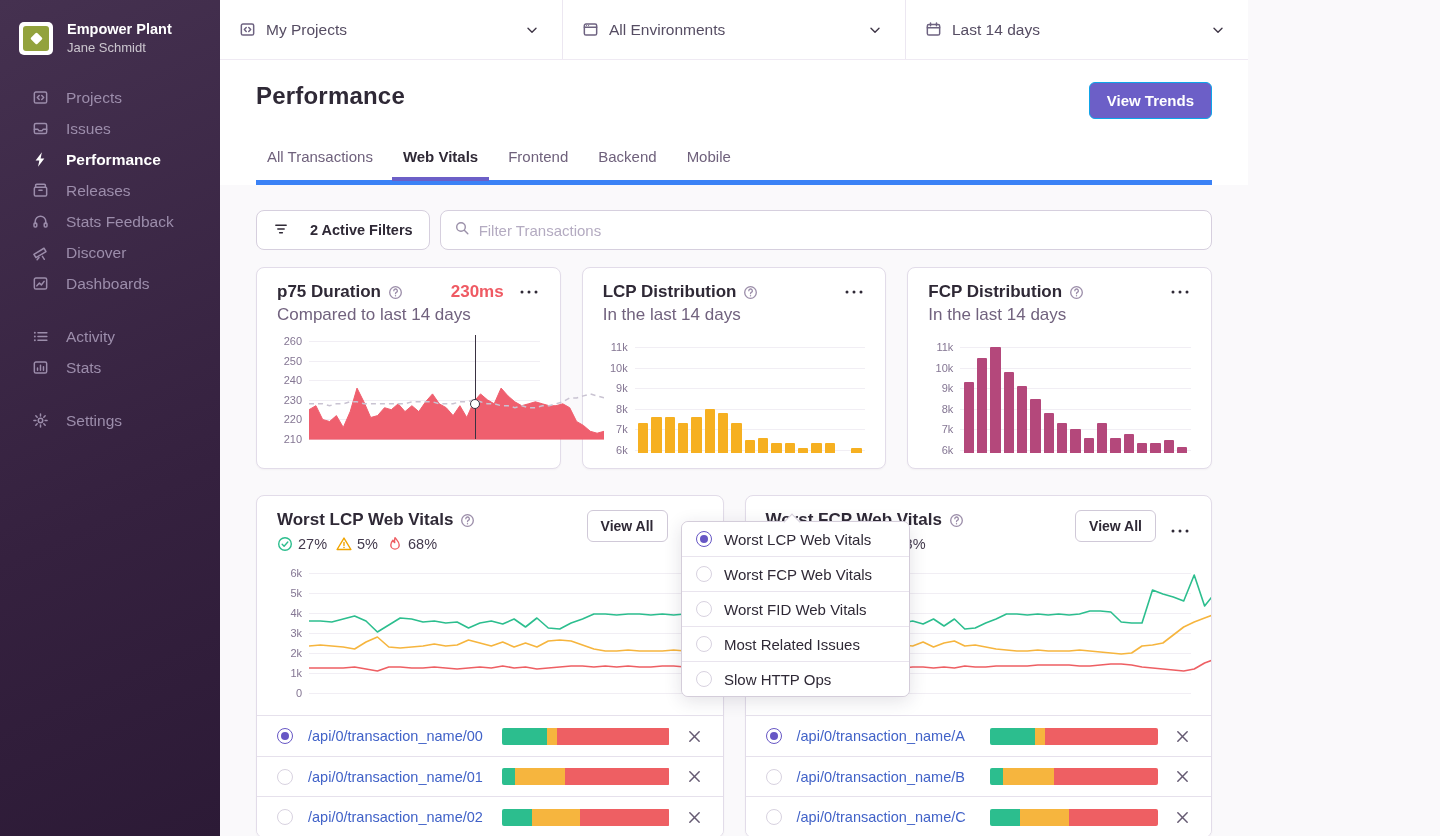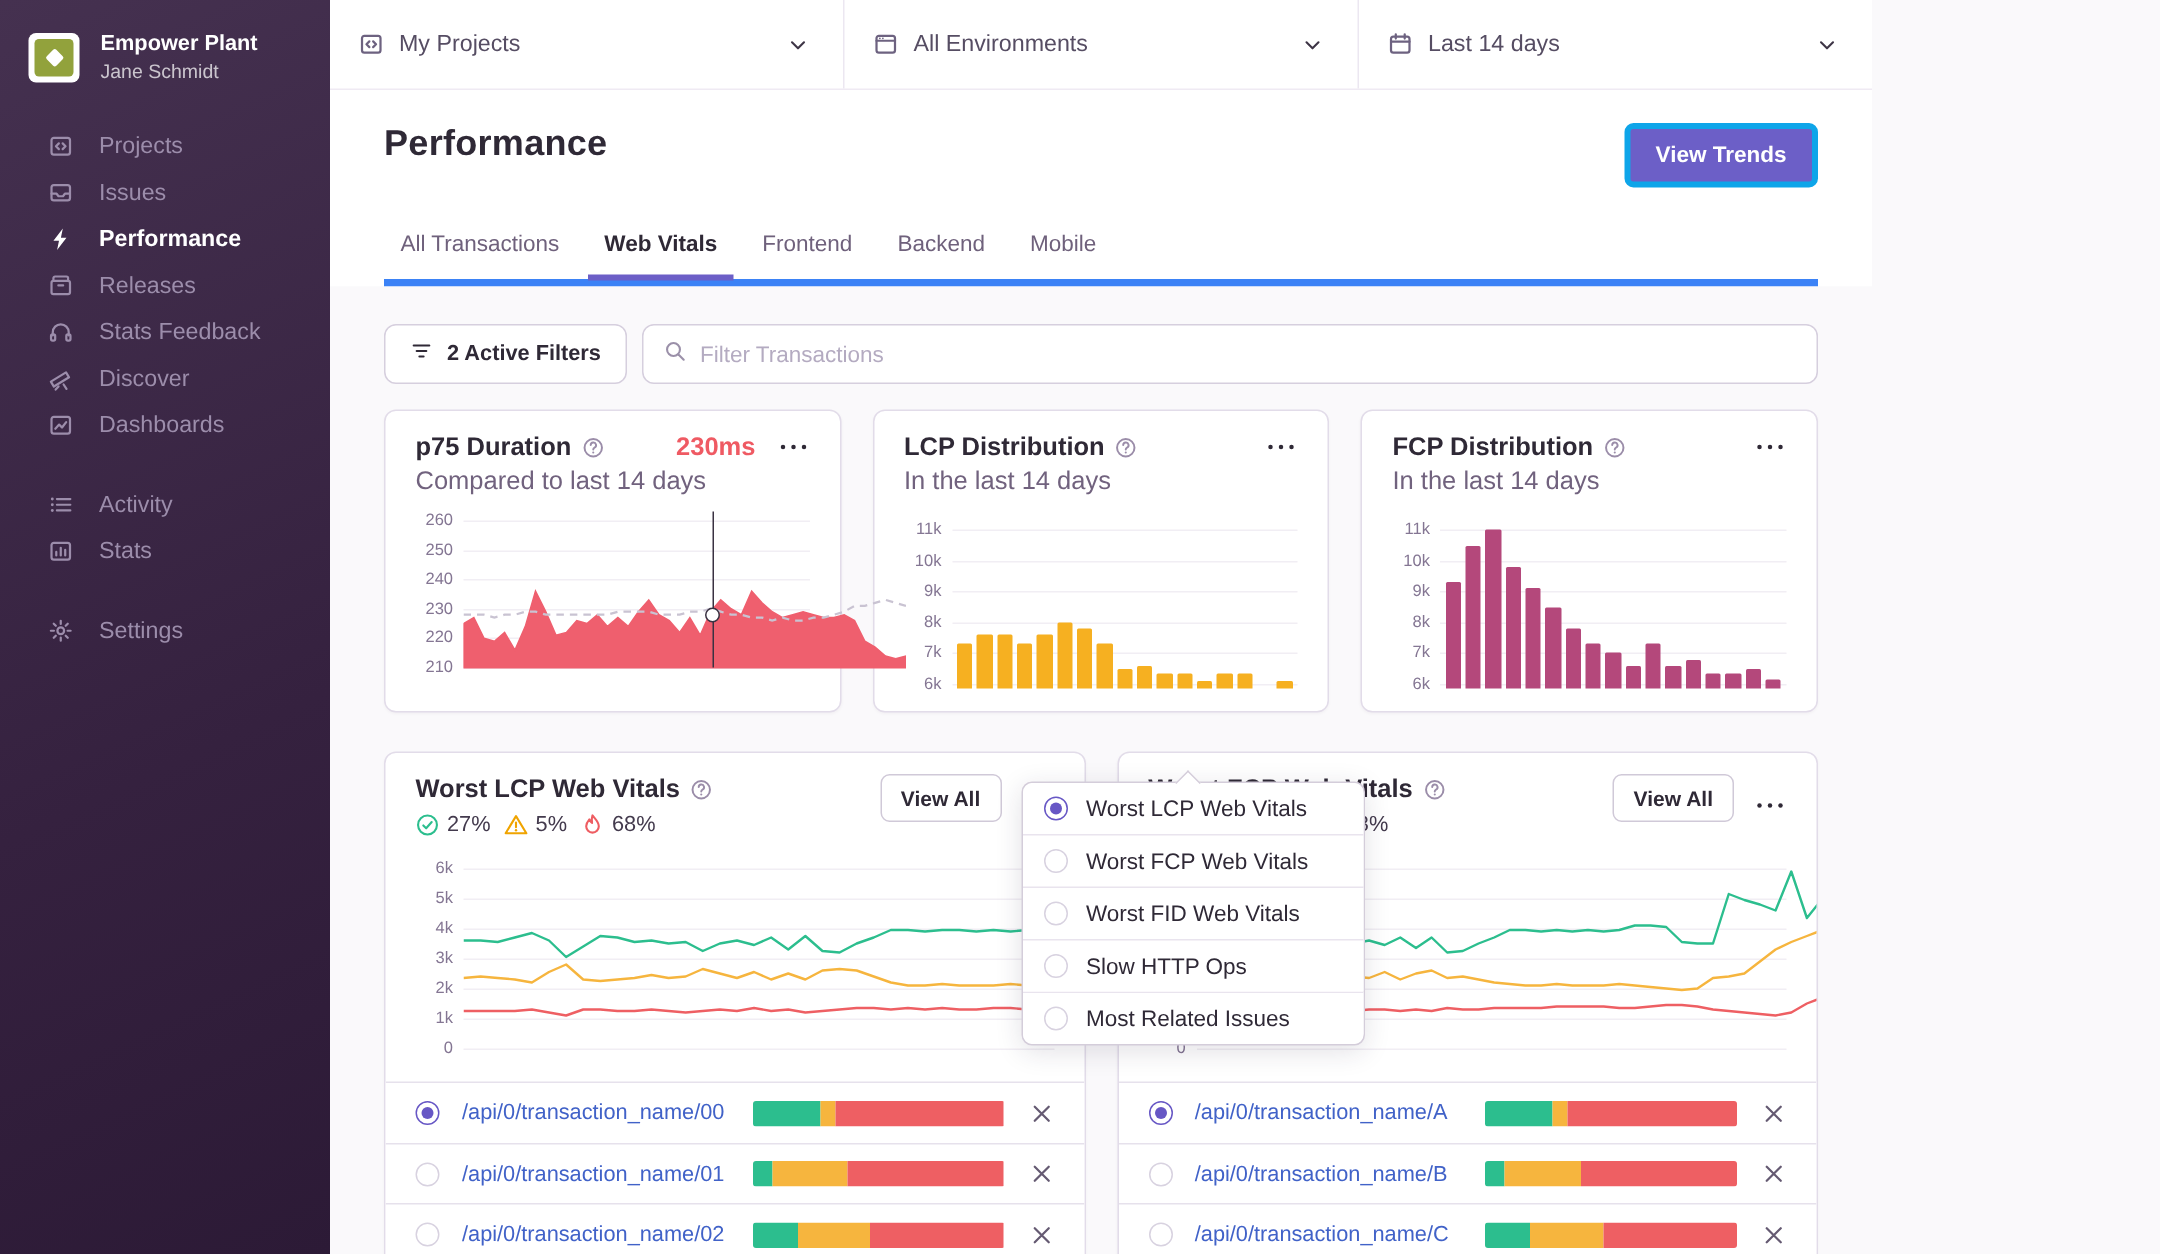--- a/index.html
+++ b/index.html
@@ -28,30 +28,30 @@
   .tb-filter:last-child { border-right:none; }
   .tb-filter .tb-icon { width:17px; height:17px; color:#6d6280; }
   .tb-filter .tb-icon svg { width:17px; height:17px; }
   .tb-label { flex:1; }
   .tb-chevron { width:16px; height:16px; color:#3e3546; }
   .tb-chevron svg { width:16px; height:16px; }
 
   .page-head { background:#ffffff; padding:22px 36px 0 36px; }
   .head-row { display:flex; align-items:flex-start; justify-content:space-between; }
   .page-title { font-size:24px; font-weight:bold; color:#2f2936; letter-spacing:.2px; }
-  .btn-primary { background:#6c5fc7; border:4px solid #0ea5e9; color:#fff; font-weight:bold; font-size:15px; padding:9px 17px; border-radius:6px; cursor:pointer; font-family:inherit; }
+  .btn-primary { background:#6c5fc7; border:1px solid #0ea5e9; color:#fff; font-weight:bold; font-size:15px; padding:9px 17px; border-radius:6px; cursor:pointer; font-family:inherit; }
   .tabs { display:flex; gap:8px; margin-top:20px; border-bottom:5px solid #3b82f6; }
   .tab { padding:9px 11px 12px 11px; font-size:15px; color:#6f617c; cursor:pointer; margin-bottom:-1px; border-bottom:4px solid transparent; }
   .tab.active { color:#2f2936; font-weight:600; border-bottom-color:#6c5fc7; }
 
   .content { flex:1; padding:25px 36px 0 36px; background:#faf9fb; }
 
   
   .filter-row { display:flex; gap:10px; margin-bottom:17px; }
-  .btn-filters { display:flex; align-items:center; gap:9px; background:#fff; border:1px solid #d6cfde; border-radius:8px; padding:0 16px; height:40px; font-weight:bold; font-size:14.5px; color:#2f2936; cursor:pointer; font-family:inherit; }
+  .btn-filters { display:flex; align-items:center; gap:21px; background:#fff; border:1px solid #d6cfde; border-radius:8px; padding:0 16px; height:40px; font-weight:bold; font-size:14.5px; color:#2f2936; cursor:pointer; font-family:inherit; }
   .btn-filters svg { width:16px; height:16px; color:#2f2936; }
   .search-box { flex:1; display:flex; align-items:center; gap:9px; background:#fff; border:1px solid #d6cfde; border-radius:8px; height:40px; padding:0 13px; }
   .search-box svg { width:16px; height:16px; color:#9b90a9; flex:0 0 16px; }
   .search-box input { border:none; outline:none; flex:1; font-size:15px; font-family:inherit; color:#2f2936; background:transparent; }
   .search-box input::placeholder { color:#b4abc1; }
 
   
   .cards-row1 { display:grid; grid-template-columns:repeat(3,1fr); gap:21px; margin-bottom:26px; }
   .cards-row2 { display:grid; grid-template-columns:repeat(2,1fr); gap:21px; }
   .card { background:#fff; border:1px solid #e2dce9; border-radius:8px; box-shadow:0 1px 2px rgba(43,34,51,.04); }
@@ -727,20 +727,20 @@
       <div class="menu-item">
         <span class="radio "></span>
         <span>Worst FCP Web Vitals</span>
       </div>
       <div class="menu-item">
         <span class="radio "></span>
         <span>Worst FID Web Vitals</span>
       </div>
       <div class="menu-item">
         <span class="radio "></span>
-        <span>Slow HTTP Ops</span>
+        <span>Most Related Issues</span>
       </div>
       <div class="menu-item">
         <span class="radio "></span>
-        <span>Most Related Issues</span>
+        <span>Slow HTTP Ops</span>
       </div>
     </div>
 </div>
 
 </body></html>

